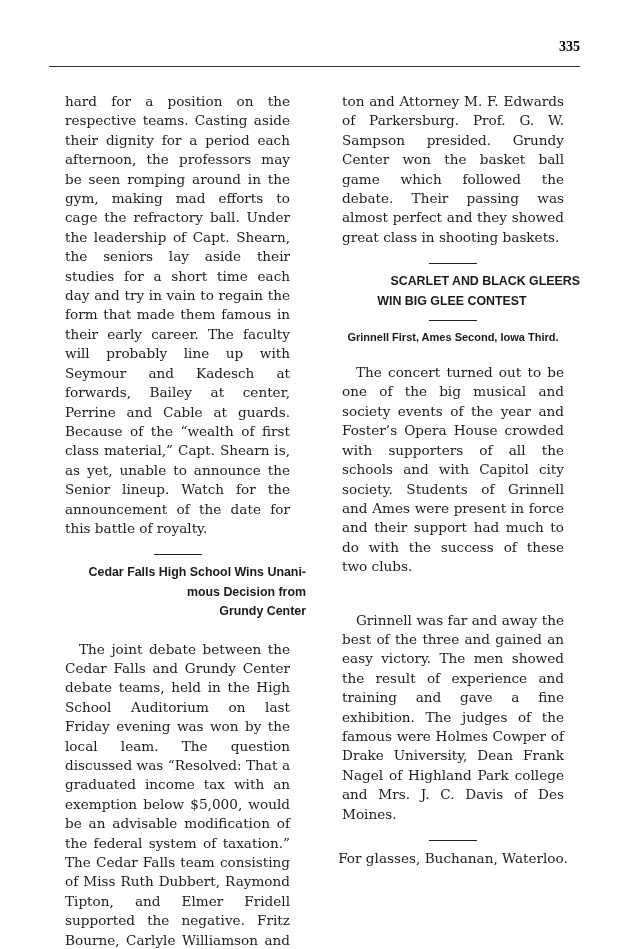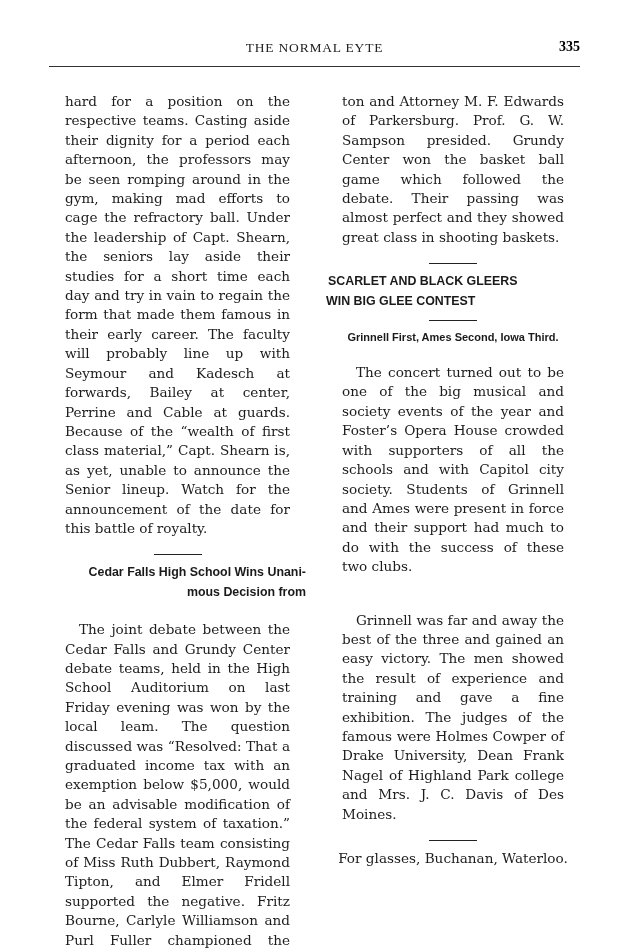--- a/index.html
+++ b/index.html
@@ -75,22 +75,22 @@
     }
     .headline {
       margin: 0;
       font-family: "Liberation Sans", sans-serif;
       font-weight: bold;
       font-size: 12.4px;
       line-height: 19.4px;
       text-align: right;
       color: #1a1a1a;
     }
-    .headline.left-part { text-align: left; padding-left: 2px; }
-    .headline.right-part { text-align: left; padding-right: 2px; }
+    .headline.left-part { text-align: right; padding-left: 2px; }
+    .headline.right-part { text-align: center; padding-right: 2px; }
     .subhead {
       margin: 0;
       font-family: "Liberation Sans", sans-serif;
       font-weight: bold;
       font-size: 11px;
       line-height: 16px;
       text-align: center;
       color: #1a1a1a;
     }
     .closing-ad {
@@ -98,33 +98,33 @@
       text-align: center;
       font-family: "DejaVu Serif", serif;
       font-size: 13.6px;
     }
     .spacer-sm { height: 2px; }
   </style>
 </head>
 <body>
 
 <div class="page-header">
-  <div class="running-title">THE NORMAL EYTE</div>
   <div class="page-number">335</div>
 </div>
 <div class="header-rule"></div>
 
 <div class="column col-left">
   <p class="para">hard for a position on the respective teams. Casting aside their dignity for a period each afternoon, the professors may be seen romping around in the gym, making mad efforts to cage the refractory ball. Under the leadership of Capt. Shearn, the seniors lay aside their studies for a short time each day and try in vain to regain the form that made them famous in their early career. The faculty will probably line up with Seymour and Kadesch at forwards, Bailey at center, Perrine and Cable at guards. Because of the “wealth of first class material,” Capt. Shearn is, as yet, unable to announce the Senior lineup. Watch for the announcement of the date for this battle of royalty.</p>
 
   <div class="short-rule"></div>
 
   <div>
     <p class="headline">Cedar Falls High School Wins Unani-</p>
     <p class="headline">mous Decision from</p>
+    <p class="headline">Grundy Center</p>
     <div class="spacer-sm"></div>
     <p class="para indent">The joint debate between the Cedar Falls and Grundy Center debate teams, held in the High School Auditorium on last Friday evening was won by the local leam. The question discussed was “Resolved: That a graduated income tax with an exemption below $5,000, would be an advisable modification of the federal system of taxation.” The Cedar Falls team consisting of Miss Ruth Dubbert, Raymond Tipton, and Elmer Fridell supported the negative. Fritz Bourne, Carlyle Williamson and Purl Fuller championed the affirmative for Grundy Center.</p>
     <div class="spacer-sm"></div>
     <p class="para indent">The judges were Supt. Myers of Clarion; Supt. A. M. Dornin of Vin-</p>
   </div>
 </div>
 
 <div class="column col-right">
   <p class="para">ton and Attorney M. F. Edwards of Parkersburg. Prof. G. W. Sampson presided. Grundy Center won the basket ball game which followed the debate. Their passing was almost perfect and they showed great class in shooting baskets.</p>
 

